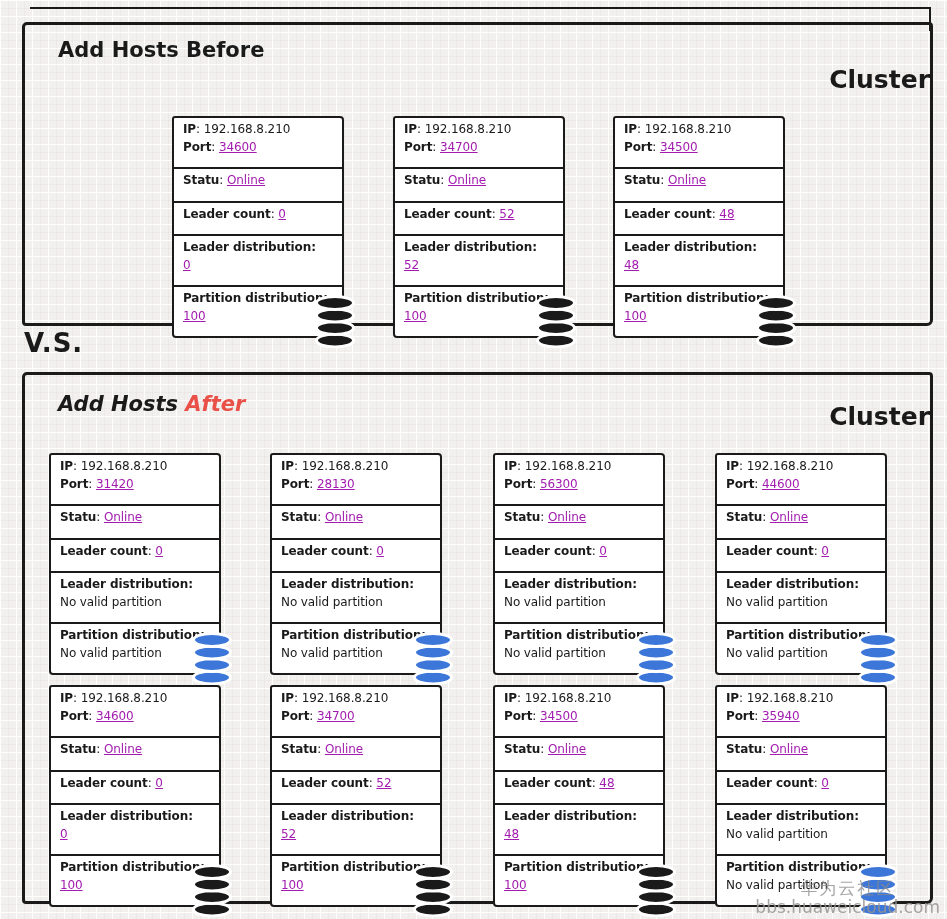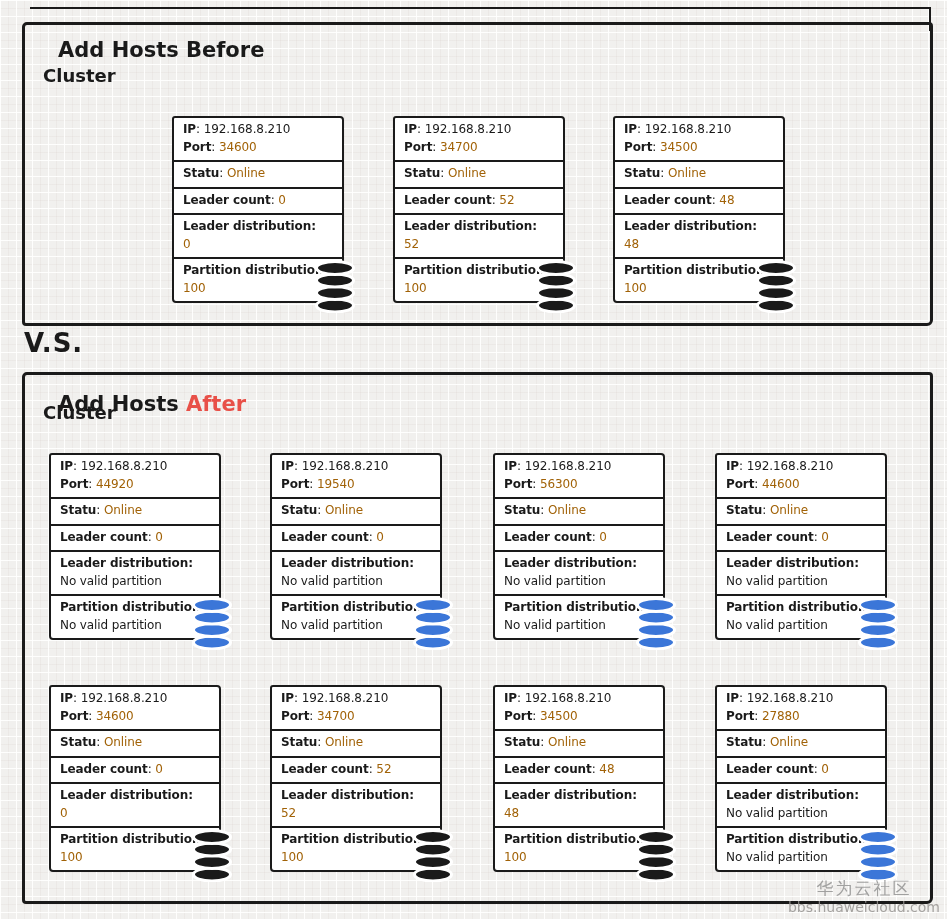--- a/index.html
+++ b/index.html
@@ -17,39 +17,39 @@
     color:#1a1a1a;
   }
   .frameline{
     position:absolute;left:30px;top:7px;width:899px;height:22px;
     border-top:2.5px solid #1a1a1a;border-right:2.5px solid #1a1a1a;
   }
   .panel{position:absolute;border:3px solid #1a1a1a;border-radius:5px 4px 6px 4px;}
   #panel-before{left:22px;top:22px;width:905px;height:298px;}
   #panel-after{left:22px;top:372px;width:905px;height:526px;}
   .panel-title{position:absolute;left:33px;top:13px;font-size:21px;font-weight:600;white-space:nowrap;}
-  #panel-after .panel-title{top:17px;}
+  #panel-after .panel-title{top:17px;font-style:italic;}
   .suffix-red{color:#e85048;}
-  .cluster-title{position:absolute;left:0;right:0;top:40px;text-align:left;font-size:18px;font-weight:600;margin-left:18px;}
+  .cluster-title{position:absolute;left:0;right:0;top:40px;text-align:right;font-size:25px;font-weight:600;margin-left:18px;}
   #panel-after .cluster-title{top:27px;}
   .vs{position:absolute;left:0;top:328px;width:100%;text-align:left;
       font-size:26px;font-weight:700;letter-spacing:1px;margin-left:24px;}
   .card{
     position:absolute;width:172px;background:#fff;
     border:2.5px solid #1a1a1a;border-radius:3px 4px 3px 4px;box-sizing:border-box;
   }
-  .crow{padding:3px 8px 4px 9px;border-bottom:2px solid #1a1a1a;}
+  .crow{padding:3px 8px 11px 9px;border-bottom:2px solid #1a1a1a;}
   .crow.last{border-bottom:none;}
   .cline{font-size:12px;line-height:17.5px;white-space:nowrap;letter-spacing:-0.1px;}
   .lbl{font-weight:700;}
-  .red{color:#a16207;}
+  .red{color:#a21caf;text-decoration:underline;}
   .dbicon{position:absolute;right:-14px;bottom:-12px;width:42px;height:54px;display:block;}
   .watermark{position:absolute;right:7px;bottom:5px;text-align:center;pointer-events:none;}
   .wm1{font-size:17px;letter-spacing:2px;color:rgba(138,138,138,.78);line-height:26px;}
-  .wm2{font-size:14px;color:rgba(150,148,146,.85);line-height:13px;}
+  .wm2{font-size:17px;color:rgba(150,148,146,.85);line-height:13px;}
 </style>
 </head>
 <body>
 
 <div class="canvas">
 
   <div class="frameline"></div>
 
   <section class="panel" id="panel-before">
     <div class="panel-title"><span>Add Hosts </span><span>Before</span></div>
@@ -141,21 +141,21 @@
     </section>
 
   <div class="vs">V.S.</div>
 
   <section class="panel" id="panel-after">
     <div class="panel-title"><span>Add Hosts </span><span class="suffix-red">After</span></div>
     <div class="cluster-title">Cluster</div>
   <div class="card" style="left: 24px; top: 78px; width: 172px;">
     <div class="crow">
       <div class="cline"><span class="lbl f-ip-l">IP</span><span class="colon">: </span><span class="f-ip-v">192.168.8.210</span></div>
-      <div class="cline"><span class="lbl f-port-l">Port</span><span class="colon">: </span><span class="red f-port-v">44920</span></div>
+      <div class="cline"><span class="lbl f-port-l">Port</span><span class="colon">: </span><span class="red f-port-v">31420</span></div>
     </div>
     <div class="crow">
       <div class="cline"><span class="lbl f-st-l">Statu</span><span class="colon">: </span><span class="red f-st-v">Online</span></div>
     </div>
     <div class="crow">
       <div class="cline"><span class="lbl f-lc-l">Leader count</span><span class="colon">: </span><span class="red f-lc-v">0</span></div>
     </div>
     <div class="crow">
       <div class="cline"><span class="lbl f-ld-l">Leader distribution:</span></div>
       <div class="cline f-ld-v">No valid partition</div>
@@ -169,21 +169,21 @@
               <ellipse cx="21" cy="46.5" rx="18.5" ry="6.5"></ellipse>
               <ellipse cx="21" cy="34" rx="18.5" ry="6.5"></ellipse>
               <ellipse cx="21" cy="21.5" rx="18.5" ry="6.5"></ellipse>
               <ellipse cx="21" cy="9" rx="18.5" ry="6.5"></ellipse>
             </g>
           </svg></span>
   </div>
       <div class="card" style="left: 245px; top: 78px; width: 172px;">
     <div class="crow">
       <div class="cline"><span class="lbl f-ip-l">IP</span><span class="colon">: </span><span class="f-ip-v">192.168.8.210</span></div>
-      <div class="cline"><span class="lbl f-port-l">Port</span><span class="colon">: </span><span class="red f-port-v">19540</span></div>
+      <div class="cline"><span class="lbl f-port-l">Port</span><span class="colon">: </span><span class="red f-port-v">28130</span></div>
     </div>
     <div class="crow">
       <div class="cline"><span class="lbl f-st-l">Statu</span><span class="colon">: </span><span class="red f-st-v">Online</span></div>
     </div>
     <div class="crow">
       <div class="cline"><span class="lbl f-lc-l">Leader count</span><span class="colon">: </span><span class="red f-lc-v">0</span></div>
     </div>
     <div class="crow">
       <div class="cline"><span class="lbl f-ld-l">Leader distribution:</span></div>
       <div class="cline f-ld-v">No valid partition</div>
@@ -337,21 +337,21 @@
               <ellipse cx="21" cy="46.5" rx="18.5" ry="6.5"></ellipse>
               <ellipse cx="21" cy="34" rx="18.5" ry="6.5"></ellipse>
               <ellipse cx="21" cy="21.5" rx="18.5" ry="6.5"></ellipse>
               <ellipse cx="21" cy="9" rx="18.5" ry="6.5"></ellipse>
             </g>
           </svg></span>
   </div>
       <div class="card" style="left: 690px; top: 310px; width: 172px;">
     <div class="crow">
       <div class="cline"><span class="lbl f-ip-l">IP</span><span class="colon">: </span><span class="f-ip-v">192.168.8.210</span></div>
-      <div class="cline"><span class="lbl f-port-l">Port</span><span class="colon">: </span><span class="red f-port-v">27880</span></div>
+      <div class="cline"><span class="lbl f-port-l">Port</span><span class="colon">: </span><span class="red f-port-v">35940</span></div>
     </div>
     <div class="crow">
       <div class="cline"><span class="lbl f-st-l">Statu</span><span class="colon">: </span><span class="red f-st-v">Online</span></div>
     </div>
     <div class="crow">
       <div class="cline"><span class="lbl f-lc-l">Leader count</span><span class="colon">: </span><span class="red f-lc-v">0</span></div>
     </div>
     <div class="crow">
       <div class="cline"><span class="lbl f-ld-l">Leader distribution:</span></div>
       <div class="cline f-ld-v">No valid partition</div>

